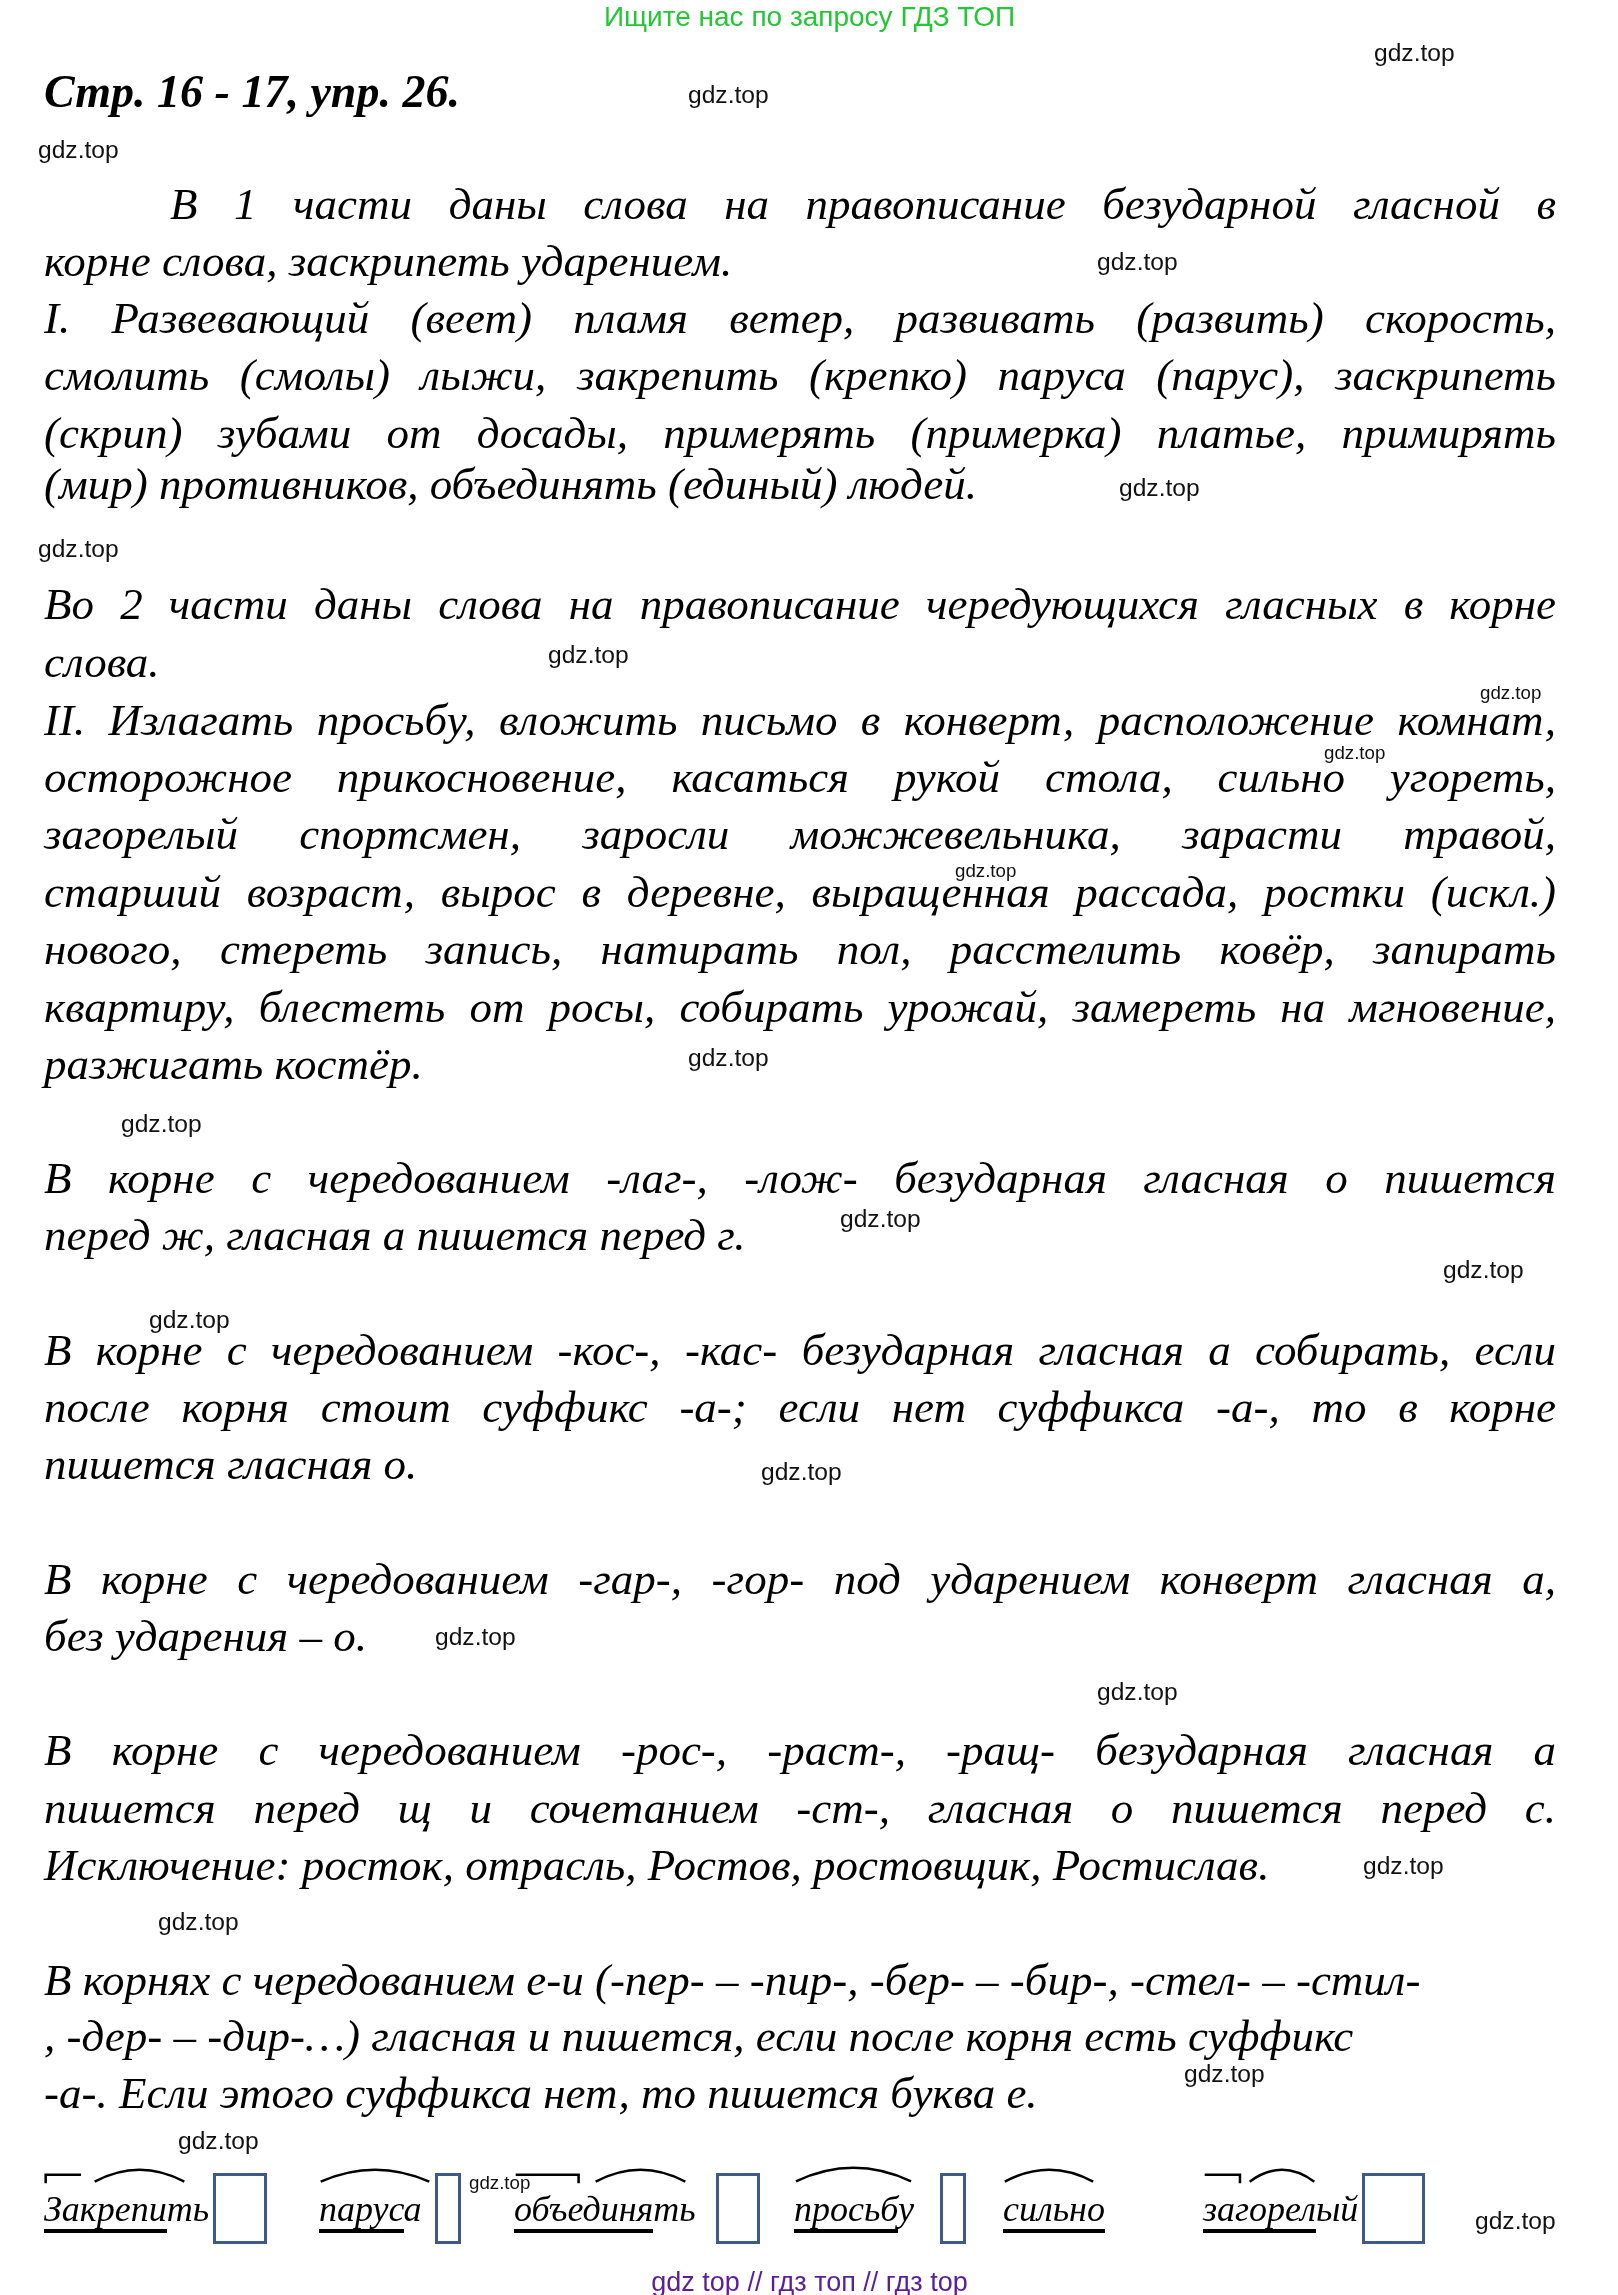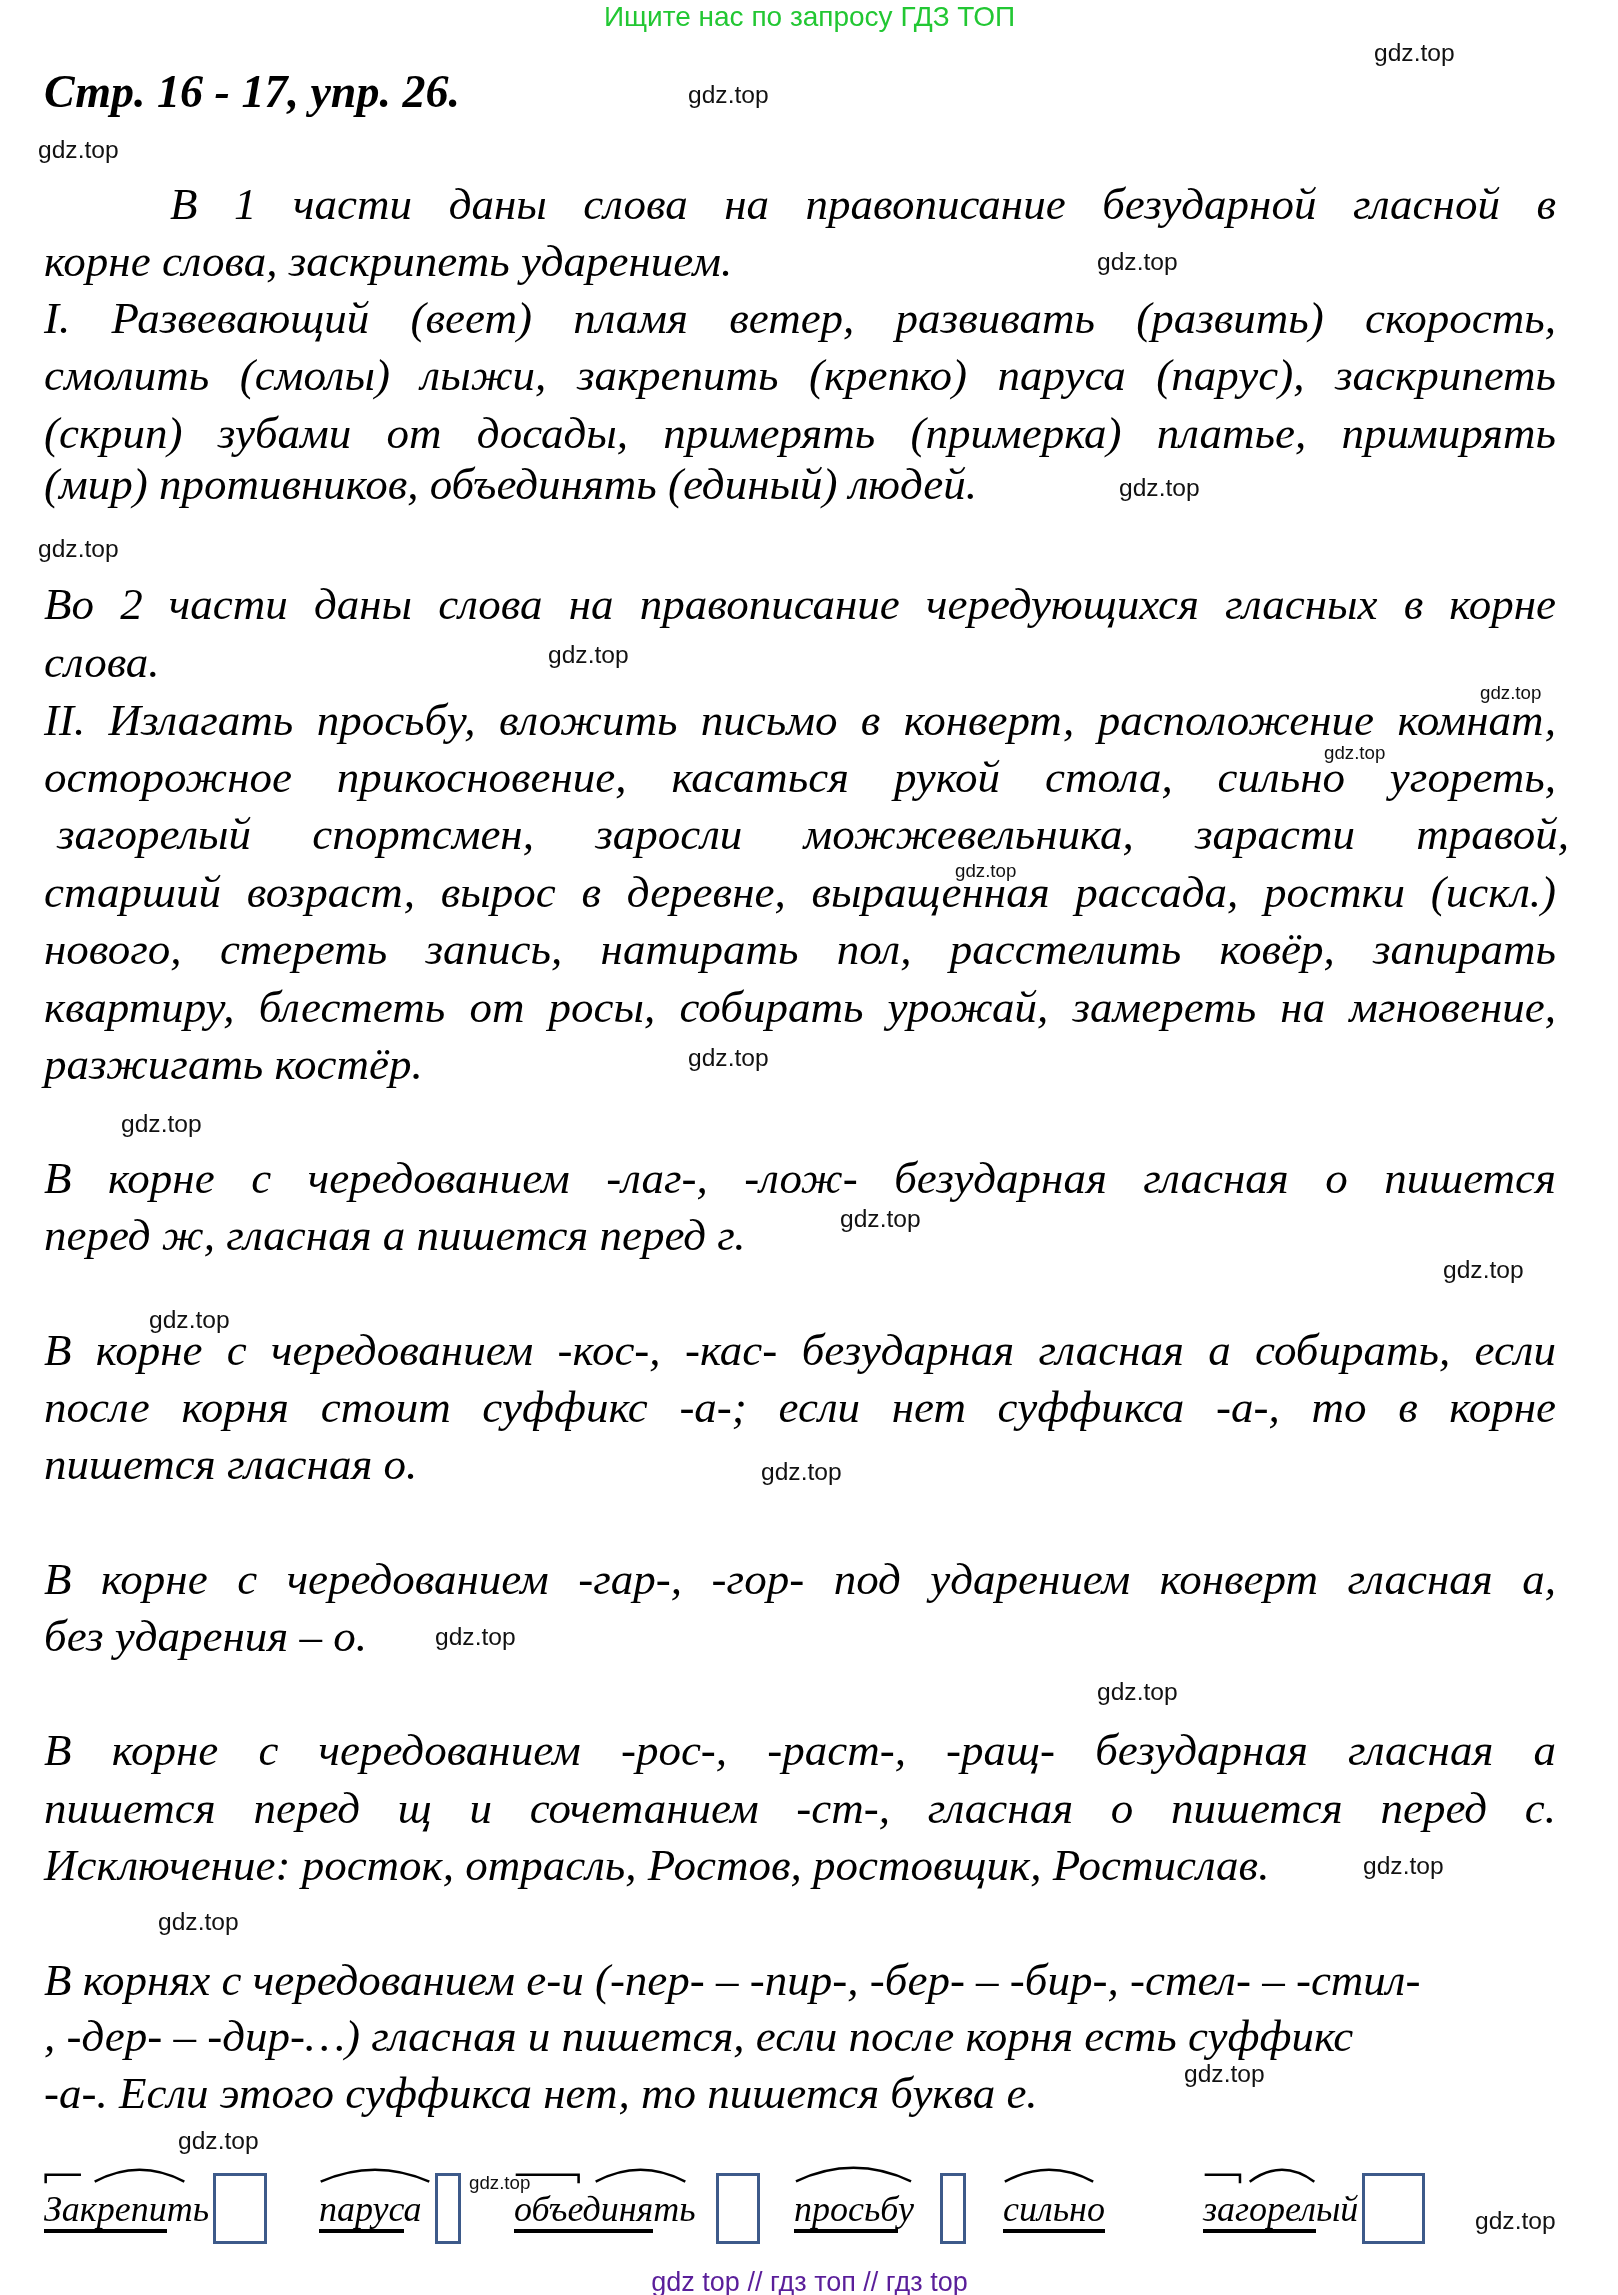--- a/index.html
+++ b/index.html
@@ -56,21 +56,21 @@
 <div class="line j serif" style="top:291px;">I. Развевающий (веет) пламя ветер, развивать (развить) скорость,</div>
 <div class="line j serif" style="top:348px;">смолить (смолы) лыжи, закрепить (крепко) паруса (парус), заскрипеть</div>
 <div class="line j serif" style="top:406px;">(скрип) зубами от досады, примерять (примерка) платье, примирять</div>
 <div class="line serif" style="top:457px;">(мир) противников, объединять (единый) людей.</div>
 
 <div class="line j serif" style="top:577px;">Во 2 части даны слова на правописание чередующихся гласных в корне</div>
 <div class="line serif" style="top:635px;">слова.</div>
 
 <div class="line j serif" style="top:693px;">II. Излагать просьбу, вложить письмо в конверт, расположение комнат,</div>
 <div class="line j serif" style="top:750px;">осторожное прикосновение, касаться рукой стола, сильно угореть,</div>
-<div class="line j serif" style="top:807px;margin-left:13px;">загорелый спортсмен, заросли можжевельника, зарасти травой,</div>
+<div class="line j serif" style="top:807px;">загорелый спортсмен, заросли можжевельника, зарасти травой,</div>
 <div class="line j serif" style="top:865px;">старший возраст, вырос в деревне, выращенная рассада, ростки (искл.)</div>
 <div class="line j serif" style="top:922px;">нового, стереть запись, натирать пол, расстелить ковёр, запирать</div>
 <div class="line j serif" style="top:980px;">квартиру, блестеть от росы, собирать урожай, замереть на мгновение,</div>
 <div class="line serif" style="top:1037px;">разжигать костёр.</div>
 
 <div class="line j serif" style="top:1151px;">В корне с чередованием -лаг-, -лож- безударная гласная о пишется</div>
 <div class="line serif" style="top:1208px;">перед ж, гласная а пишется перед г.</div>
 
 <div class="line j serif" style="top:1323px;">В корне с чередованием -кос-, -кас- безударная гласная а собирать, если</div>
 <div class="line j serif" style="top:1380px;">после корня стоит суффикс -а-; если нет суффикса -а-, то в корне</div>

